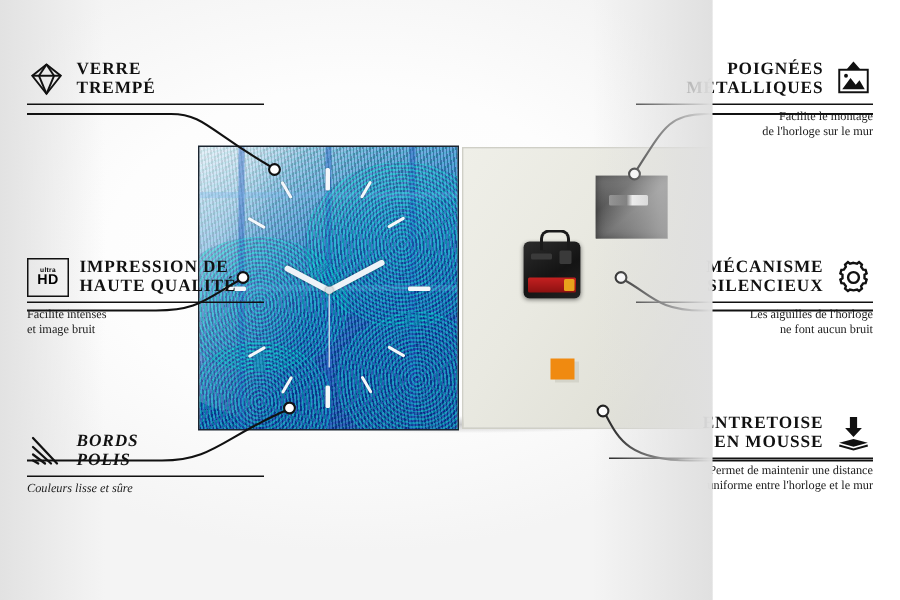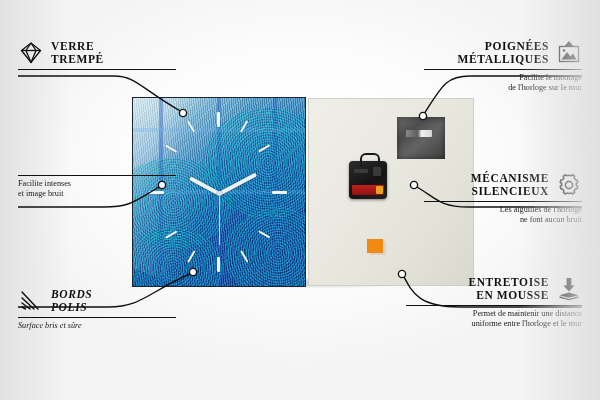--- a/index.html
+++ b/index.html
@@ -2,21 +2,21 @@
 <html><head>
 <meta charset="utf-8">
 <style>
   html,body{margin:0;padding:0;}
   body{
     width:600px;height:400px;overflow:hidden;
     font-family:"Liberation Serif", serif;
     background:#ffffff;
   }
   #stage{
-    position:relative;width:600px;height:400px;
+    position:relative;width:475px;height:400px;
     background:
       radial-gradient(ellipse 300px 200px at 50% 42%, #ffffff 0%, #fdfdfd 55%, #f4f4f4 100%),
       linear-gradient(100deg,#e9e9e9 0%, #f7f7f7 12%, #ffffff 40%, #ffffff 62%, #f5f5f5 85%, #e6e6e6 100%);
   }
   #stage:before{
     content:"";position:absolute;left:0;top:0;width:70px;height:400px;
     background:linear-gradient(90deg,#e2e2e2 0%,rgba(255,255,255,0) 100%);
     pointer-events:none;
   }
   #stage:after{
@@ -220,20 +220,29 @@
           </svg>
       </span>
       <span class="title">
         <span>VERRE</span><br><span>TREMPÉ</span>
       </span>
     </div>
     <div class="rule"></div>
   </div>
 
   <div class="feat left" style="left:18px;top:172px;">
+    <div class="head">
+      <span class="hd-ico">
+        <span class="u">ultra</span>
+        <span class="h">HD</span>
+      </span>
+      <span class="title">
+        <span>IMPRESSION DE</span><br><span>HAUTE QUALITÉ</span>
+      </span>
+    </div>
     <div class="rule"></div>
     <div class="desc">
       <span>Facilite intenses</span><br><span>et image bruit</span>
     </div>
   </div>
 
   <div class="feat left" style="left:18px;top:288px;font-style:italic;">
     <div class="head">
       <span class="ico">
         <svg viewBox="0 0 26 26">
@@ -244,21 +253,21 @@
               <path d="M4 19 L7.5 21"></path>
         </g>
           </svg>
       </span>
       <span class="title">
         <span>BORDS</span><br><span>POLIS</span>
       </span>
     </div>
     <div class="rule"></div>
     <div class="desc">
-      <span>Surface bris et sûre</span>
+      <span>Couleurs lisse et sûre</span>
     </div>
   </div>
 
   <div class="feat right" style="left:424px;top:40px;">
     <div class="head">
       <span class="title">
         <span>POIGNÉES</span><br><span>MÉTALLIQUES</span>
       </span>
       <span class="ico">
         <svg viewBox="0 0 26 26">

